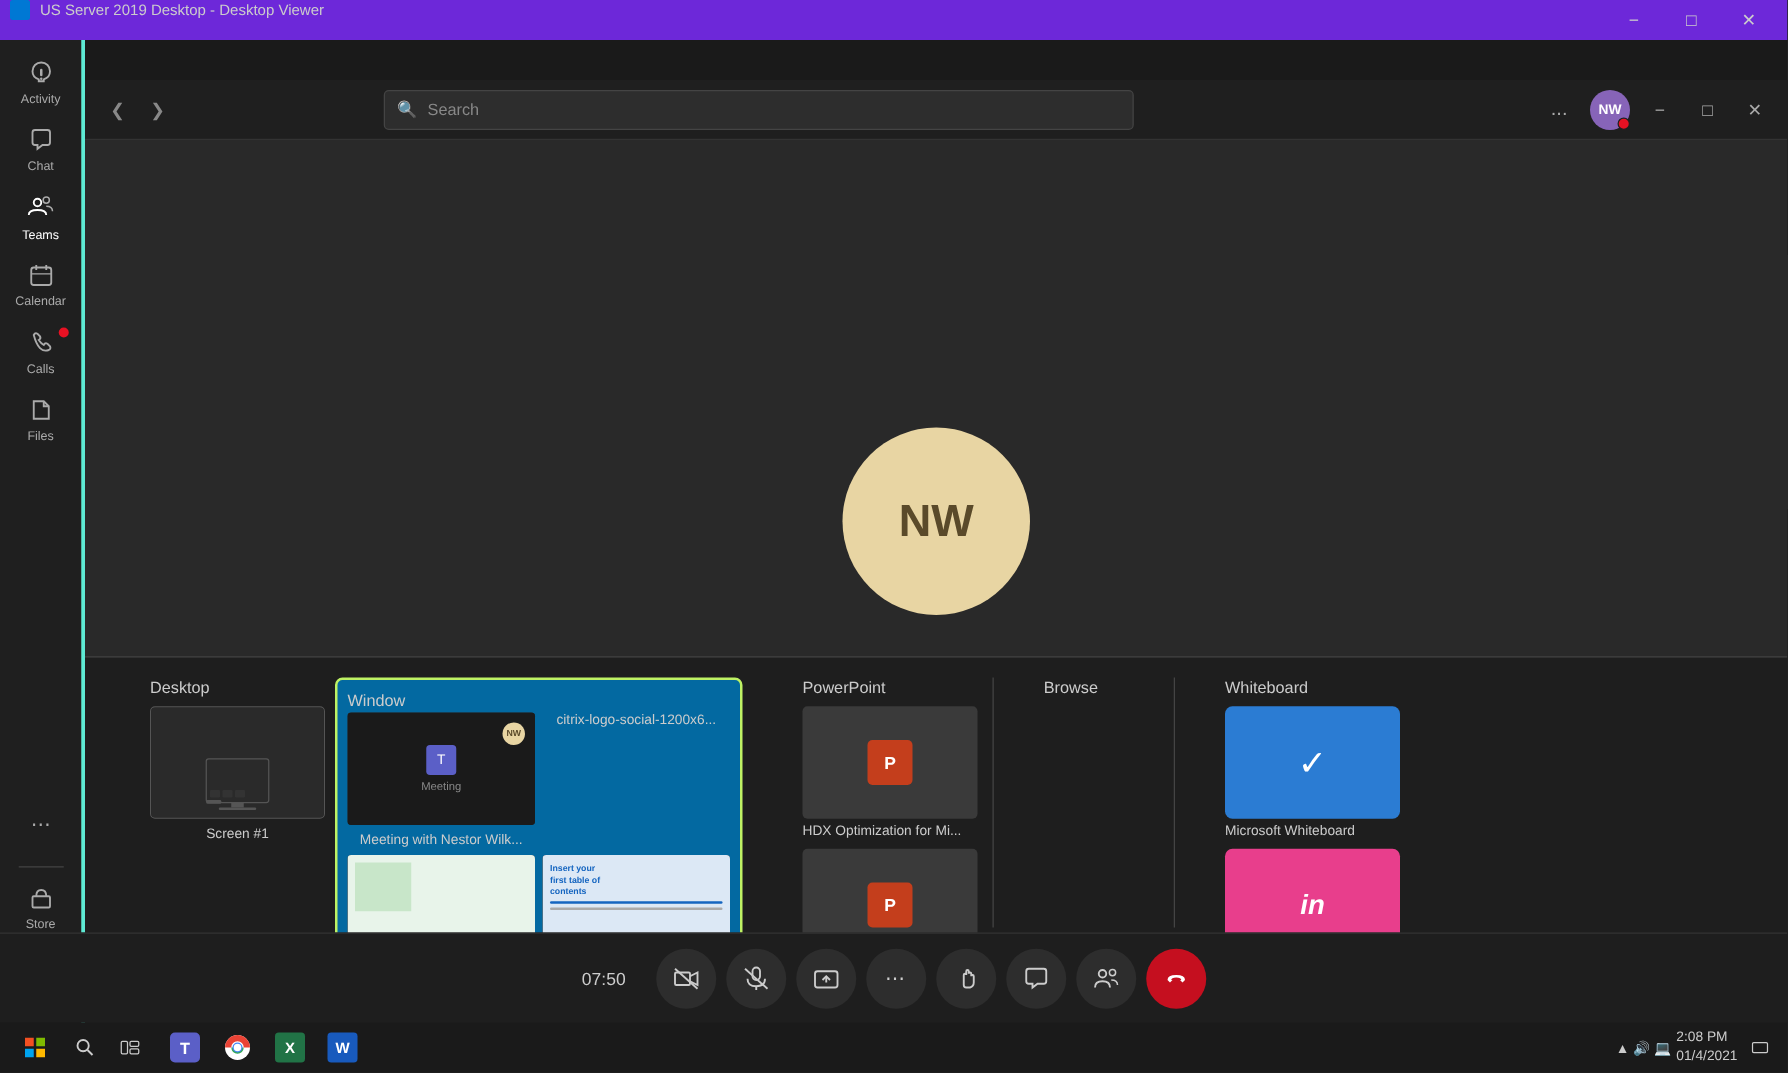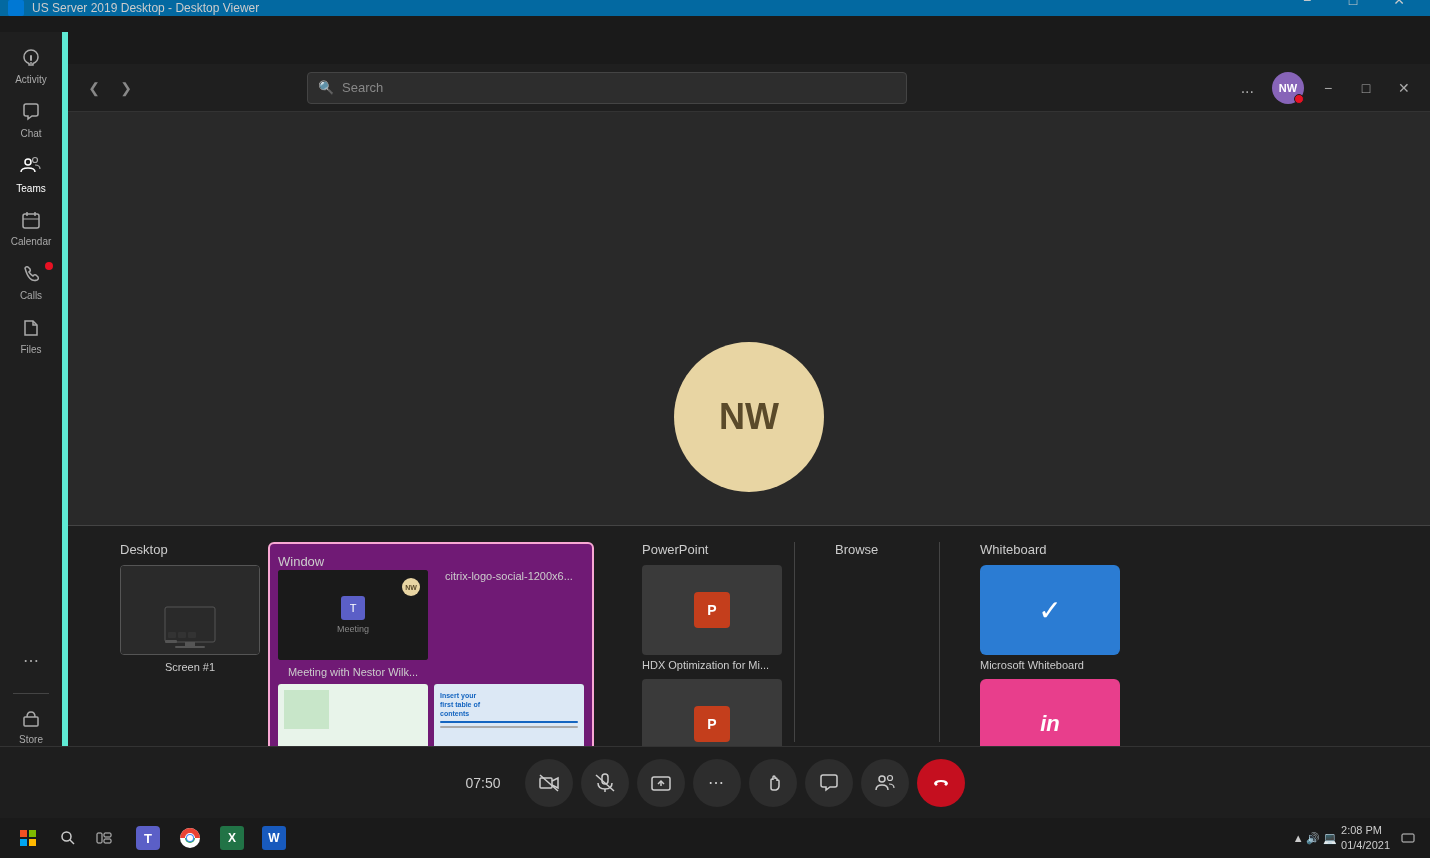--- a/index.html
+++ b/index.html
@@ -8,24 +8,24 @@
       height: 858px;
       background: #1a1a1a;
       font-family: 'Segoe UI', sans-serif;
       overflow: hidden;
       position: relative;
     }
 
     
     .title-bar {
       width: 100%;
-      height: 16px;
-      background: #0369a1;
-      display: flex;
-      align-items: flex-end;
+      height: 32px;
+      background: #6d28d9;
+      display: flex;
+      align-items: flex-start;
       justify-content: space-between;
       padding: 0 8px;
       position: absolute;
       top: 0;
       left: 0;
       z-index: 100;
     }
     .title-bar-left {
       display: flex;
       align-items: center;
@@ -69,21 +69,21 @@
 
     
     .sidebar {
       width: 68px;
       background: #1f1f1f;
       display: flex;
       flex-direction: column;
       align-items: center;
       padding: 8px 0;
       gap: 4px;
-      border-right: 6px solid #5eead4;
+      border-right: 3px solid #5eead4;
     }
     .sidebar-nav {
       display: flex;
       flex-direction: column;
       align-items: center;
       gap: 2px;
       flex: 1;
     }
     .nav-item {
       width: 56px;
@@ -309,24 +309,24 @@
     .desktop-thumb-inner {
       width: 100%;
       height: 100%;
       background: #2a2a2a;
       display: flex; align-items: flex-end; justify-content: center;
       padding-bottom: 4px;
     }
 
     
     .window-section-wrapper {
-      border: 2px solid #f9a8d4;
+      border: 2px solid #bef264;
       border-radius: 6px;
       padding: 8px;
-      background: #701a75;
+      background: #0369a1;
       margin: 0 8px;
     }
     .window-section-title {
       color: #ccc;
       font-size: 13px;
       margin-bottom: 8px;
     }
     .window-grid {
       display: grid;
       grid-template-columns: 1fr 1fr;

